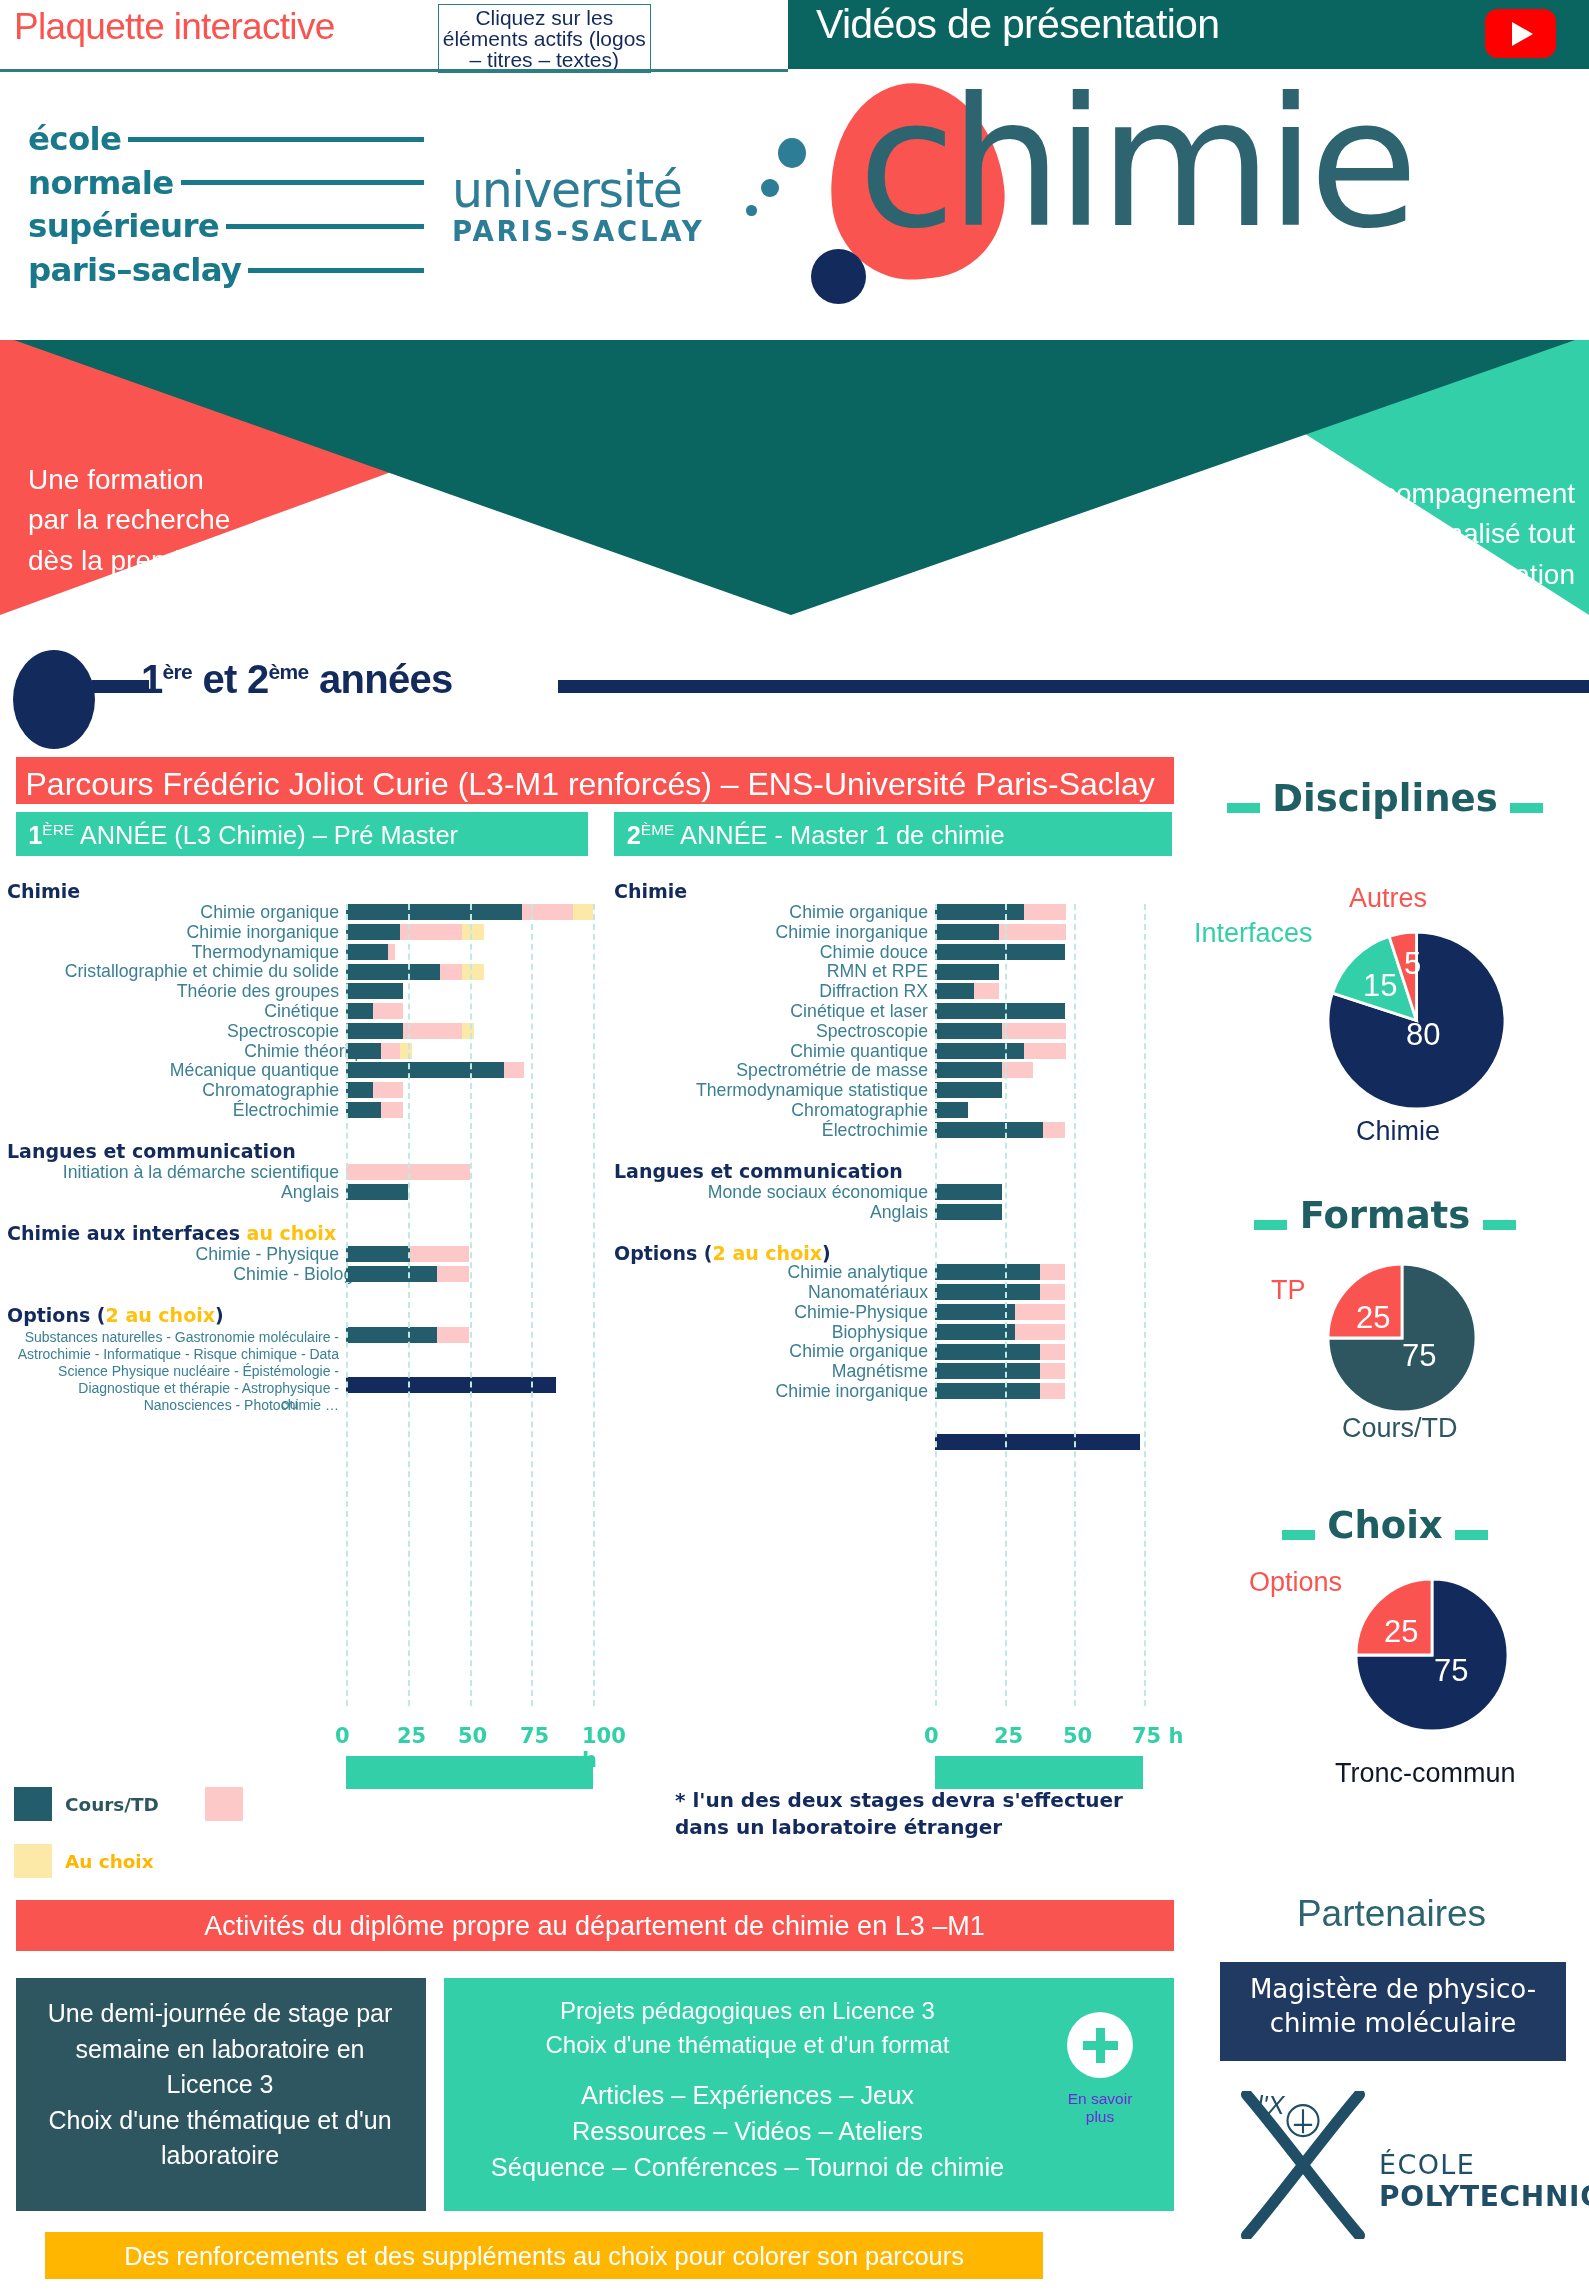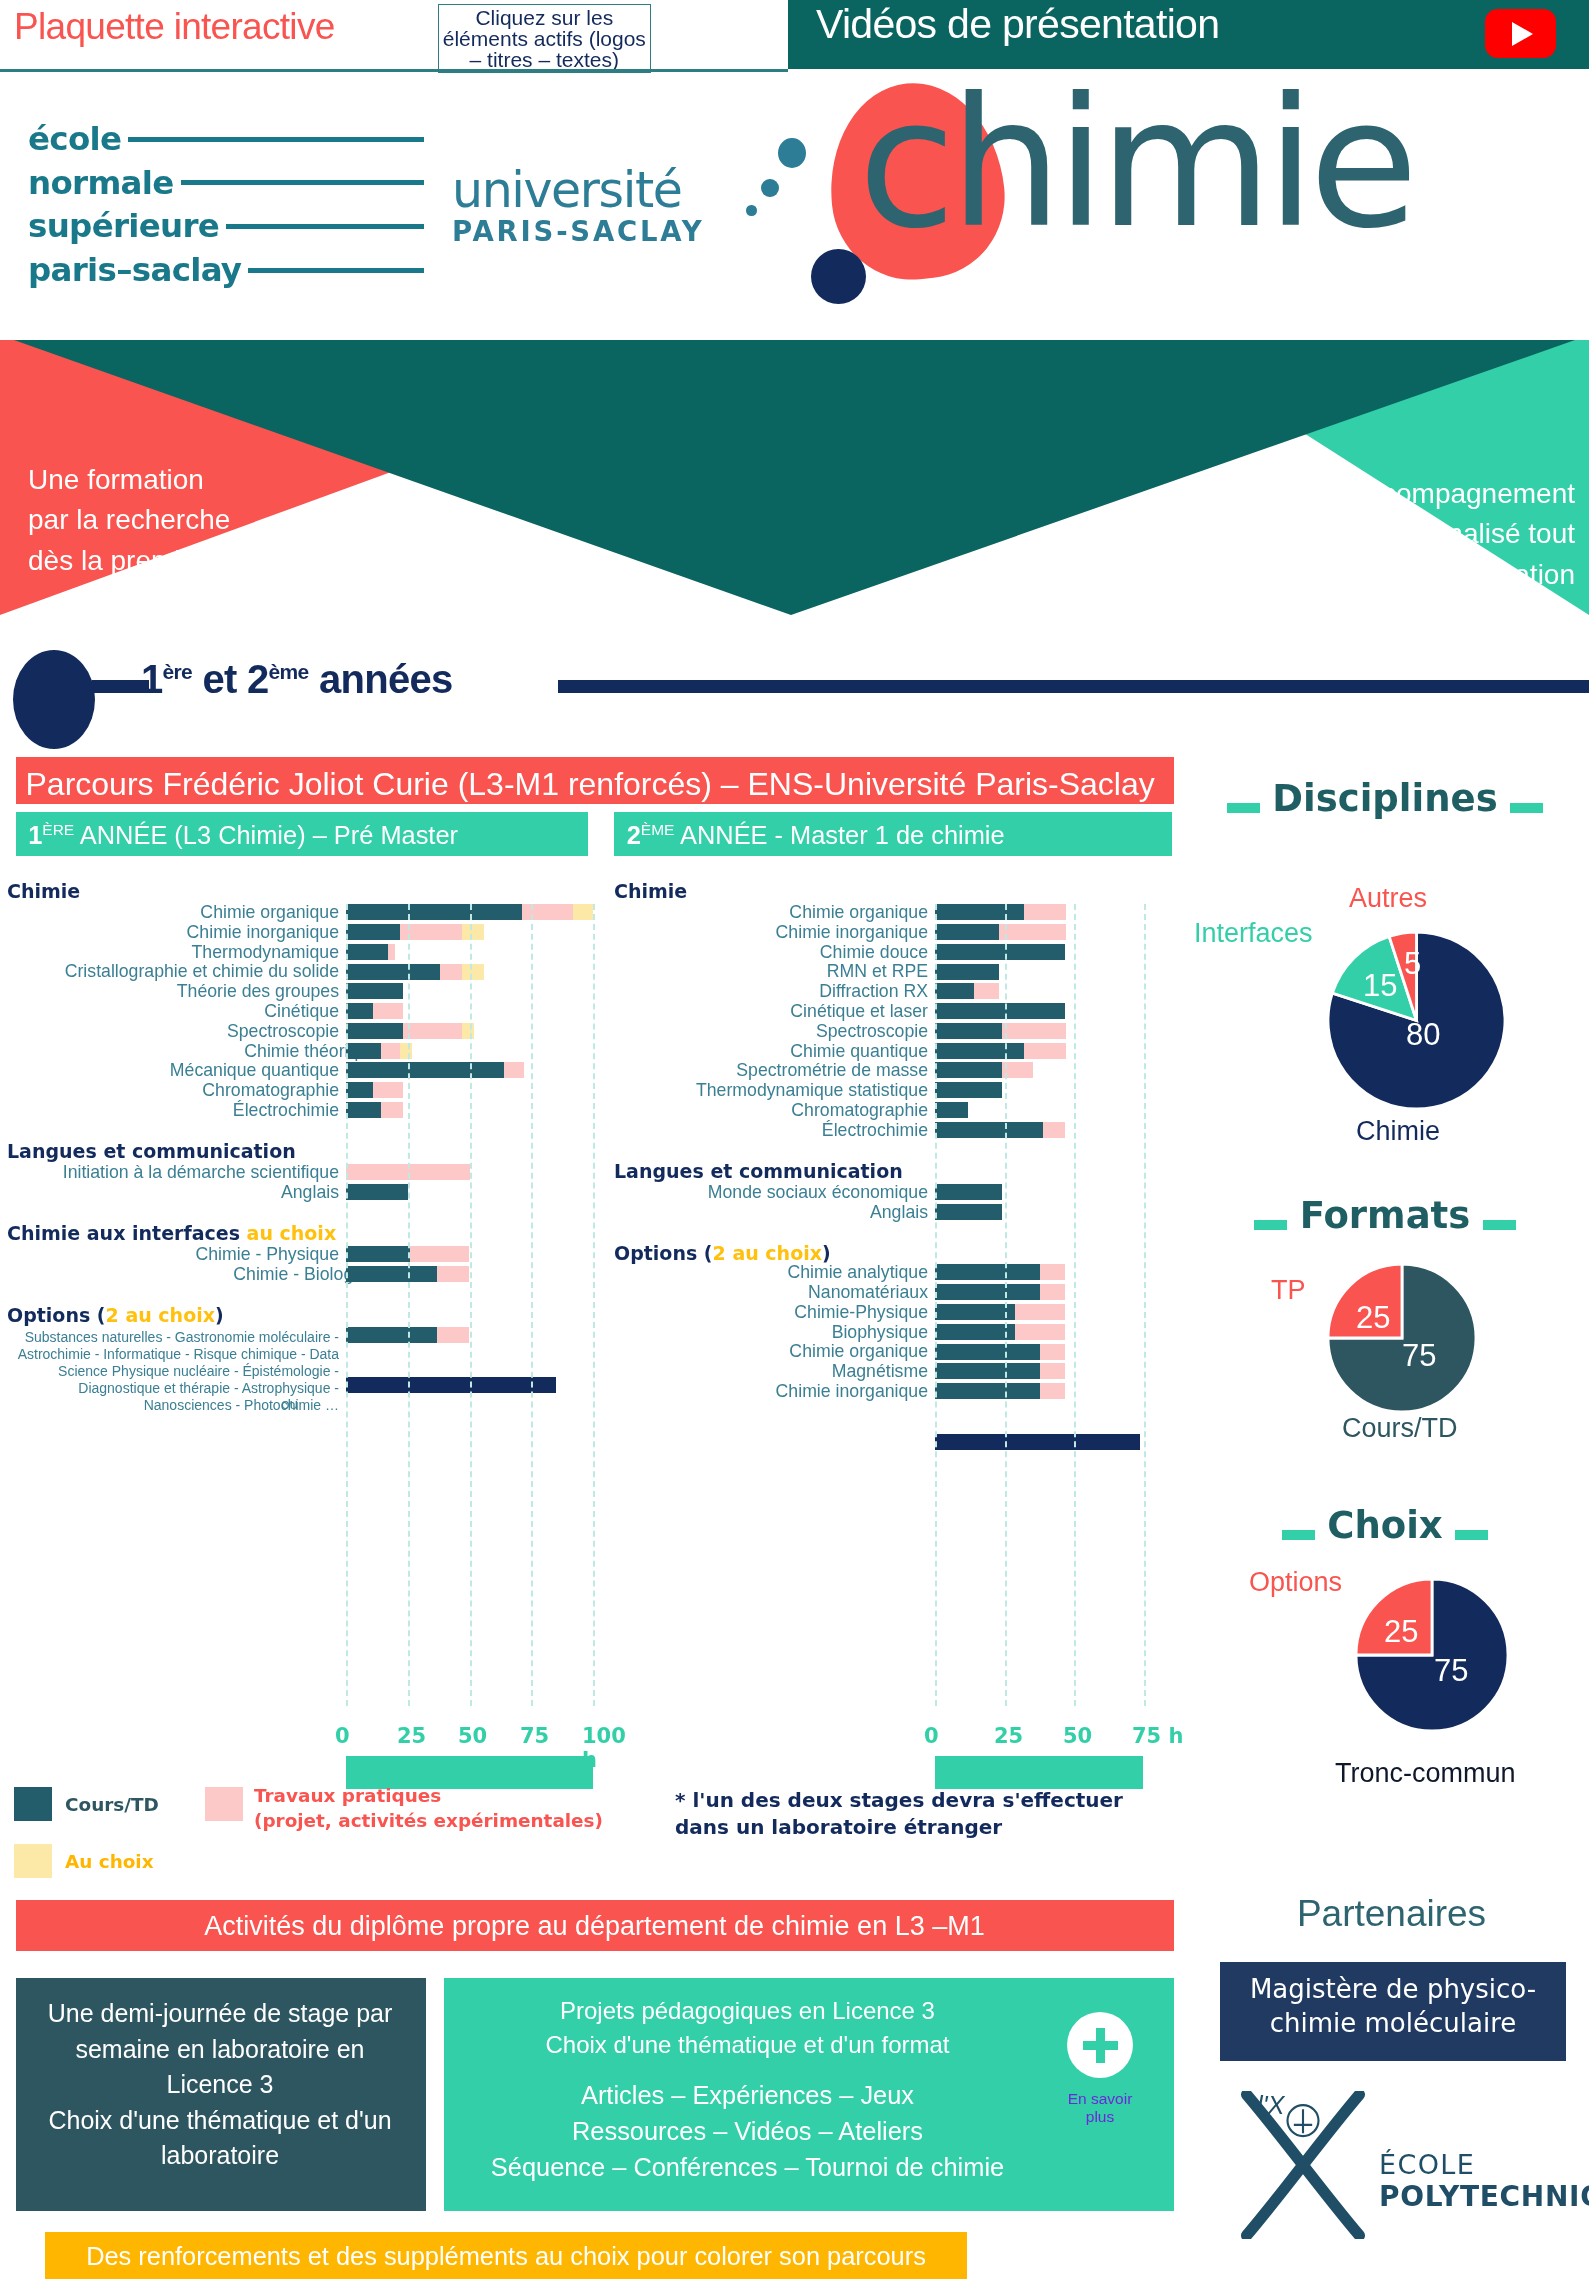--- a/index.html
+++ b/index.html
@@ -87,21 +87,21 @@
   #actbar span{position:absolute;width:100%;text-align:center;top:11.3px;font-size:27px;color:#fff;}
   #box-dark{left:15.5px;top:1978px;width:410px;height:233px;background:#2e5661;}
   #box-dark div{position:absolute;left:14px;top:18.4px;width:381px;text-align:center;color:#fff;font-size:25px;line-height:1.42;}
   #box-green{left:444px;top:1978px;width:730px;height:233px;background:#33cfa8;}
   #box-green .g1{position:absolute;left:14px;top:15.5px;width:579px;text-align:center;color:#fff;font-size:24px;line-height:1.42;}
   #box-green .g2{position:absolute;left:14px;top:99px;width:579px;text-align:center;color:#fff;font-size:25.4px;line-height:1.42;}
   #plusbtn{position:absolute;right:41px;top:34px;width:66px;height:66px;border-radius:50%;background:#fff;}
   #plusbtn .h{position:absolute;left:15.5px;top:29px;width:35px;height:8.5px;background:#33cfa8;}
   #plusbtn .v{position:absolute;left:29px;top:15.5px;width:8.5px;height:35px;background:#33cfa8;}
   #plustxt{position:absolute;right:28px;top:112px;width:92px;text-align:center;font-size:15.5px;color:#6d28d9;}
-  #yellowbar{left:45px;top:2232px;width:922px;height:47px;background:#ffb600;}
+  #yellowbar{left:45px;top:2232px;width:998px;height:47px;background:#ffb600;}
   #yellowbar span{position:absolute;width:100%;text-align:center;top:10px;font-size:25.4px;color:#fff;}
 
   #partnershdr{left:1201px;top:1893px;width:381px;text-align:center;font-size:37px;color:#2e6470;}
   #magistere{left:1220px;top:1962px;width:346px;height:99px;background:#213a61;}
   #magistere div{position:absolute;left:10px;top:11.3px;width:326px;text-align:center;color:#fff;font-size:26px;line-height:1.3;font-family:"DejaVu Sans",sans-serif;}
   #polylogo{left:1229px;top:2084px;width:339px;height:162px;}
   #polylogo .xmark{position:absolute;left:7px;top:7px;width:134px;height:148px;}
   #polylogo .pt1{position:absolute;left:28px;top:7px;font-size:25.4px;color:#1f4e66;font-style:italic;}
   #polyname{position:absolute;left:150px;top:65px;}
   #polyname .l1{font-size:27px;color:#1f4e66;letter-spacing:1.4px;font-family:"DejaVu Sans",sans-serif;}
@@ -397,21 +397,20 @@
     <div class="axistick" style="left: 387px; top: 848px;">25</div>
     <div class="axistick" style="left: 456px; top: 848px;">50</div>
     <div class="axistick" style="left: 525px; top: 848px;">75 h</div>
     <div class="greenbar" style="left: 328px; top: 880px; width: 208px;"></div>
   </div>
 
 <div class="abs" style="left:0;top:1787px;width:636px;height:92px;">
   <div class="lgswatch s-cours" style="left:14px;top:0;"></div>
   <div class="lgtext" style="left:65px;top:7px;color:#2e5661;">Cours/TD</div>
   <div class="lgswatch s-tp" style="left:205px;top:0;"></div>
-  <div class="lgtext" style="left:254px;top:-2.8px;color:#f9544f;line-height:1.35;"><span>Travaux pratiques</span><br><span>(projet, activités expérimentales)</span></div>
   <div class="lgswatch s-choix" style="left:14px;top:57px;"></div>
   <div class="lgtext" style="left:65px;top:64px;color:#ffb600;">Au choix</div>
 </div>
 <div class="abs" id="footnote">* l'un des deux stages devra s'effectuer dans un laboratoire étranger</div>
 
 <div class="abs" id="pies" style="left:0;top:0;width:1589px;height:2295px;pointer-events:none;">
     <div class="secthead" style="top: 777px; pointer-events: auto;"><span class="dash"></span><span class="ttl">Disciplines</span><span class="dash"></span></div>
     <div style="position: absolute; left: 1328px; top: 932px;"><svg width="177" height="177" viewBox="0 0 250 250">
         <path d="M125,125 L125.00000000000001,0 A125,125 0 1,1 6.117935463105809,86.37287570313154 Z" fill="#132a5c" stroke="#fff" stroke-width="4"></path>
         <path d="M125,125 L6.117935463105809,86.37287570313154 A125,125 0 0,1 86.37287570313156,6.117935463105809 Z" fill="#33cfa8" stroke="#fff" stroke-width="4"></path>

